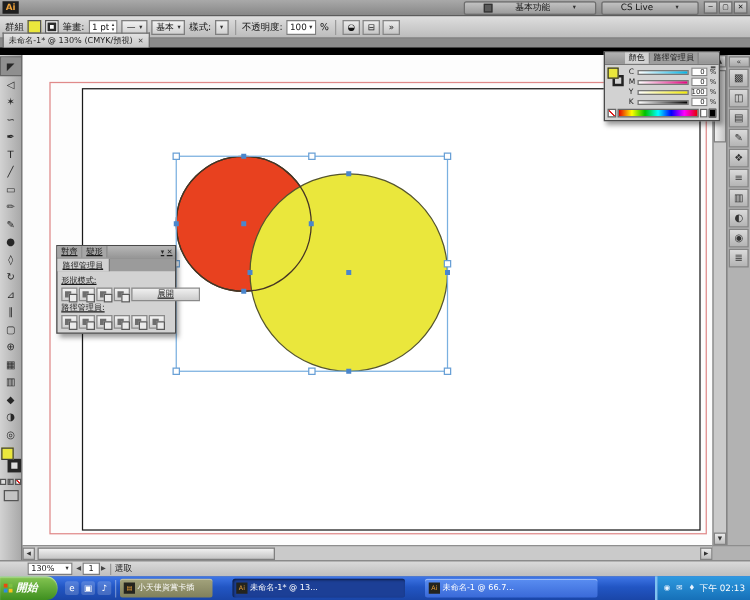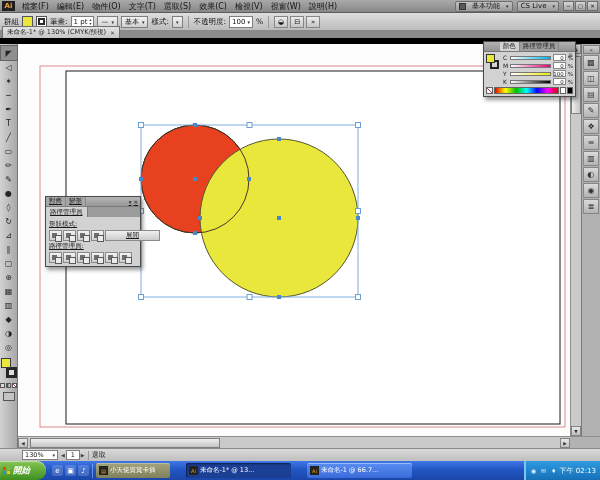--- a/index.html
+++ b/index.html
@@ -6,21 +6,21 @@
   html,body{background:#555;}
   body{font-family:"DejaVu Sans","Liberation Sans",sans-serif;}
   .stage{position:relative;width:600px;height:480px;background:#6f6f6f;overflow:hidden;color:#141414;}
 
   
   .menubar{position:absolute;left:0;top:0;width:600px;height:13px;background:linear-gradient(#a9a9a9,#878787);border-bottom:1px solid #5c5c5c;display:flex;align-items:center;font-size:8px;padding:0 2px;}
   .ai-logo{width:13px;height:10px;background:#1f1f1f;color:#f0a43c;font-size:7px;font-weight:bold;display:flex;align-items:center;justify-content:center;margin-right:3px;}
   .menus{display:flex;height:100%;align-items:center;}
   .menu-item{padding:0 4px;height:100%;display:flex;align-items:center;white-space:nowrap;cursor:default;}
   .mb-right{margin-left:auto;display:flex;align-items:center;gap:4px;}
-  .mb-btn{display:flex;align-items:center;gap:6px;padding:0 3px;height:11px;background:linear-gradient(#c2c2c2,#9b9b9b);border:1px solid #6e6e6e;border-radius:2px;font-size:7px;white-space:nowrap;}
+  .mb-btn{display:flex;align-items:center;gap:18px;padding:0 15px;height:11px;background:linear-gradient(#c2c2c2,#9b9b9b);border:1px solid #6e6e6e;border-radius:2px;font-size:7px;white-space:nowrap;}
   .ws-icon{width:7px;height:7px;background:#5a5a5a;border:1px solid #333;}
   .dd{font-size:5px;color:#2e2e2e;}
   .win-btns{display:flex;gap:1px;}
   .win-btn{width:11px;height:10px;background:linear-gradient(#d6d6d6,#a6a6a6);border:1px solid #6e6e6e;font-size:5.5px;line-height:8px;text-align:center;}
 
   
   .controlbar{position:absolute;left:0;top:13px;width:600px;height:18px;background:linear-gradient(#dedede,#bcbcbc);border-bottom:1px solid #8a8a8a;display:flex;align-items:center;gap:3px;padding:0 4px;font-size:7.5px;}
   .cb-label{white-space:nowrap;}
   .cb-swatch{width:11px;height:11px;border:1px solid #555;}
   .cb-swatch.stroke{position:relative;background:#fff;}
@@ -122,48 +122,36 @@
   .sb-sep{width:1px;height:9px;background:#999;}
 
   
   .taskbar{position:absolute;left:0;top:461px;width:600px;height:19px;background:linear-gradient(#3f77e8,#2256c4 45%,#1a46a8);display:flex;align-items:center;gap:3px;}
   .start-btn{width:46px;height:19px;background:linear-gradient(#86c653,#3e8f1f);border-radius:0 9px 9px 0;display:flex;align-items:center;gap:2px;padding-left:3px;color:#fff;font-weight:bold;font-size:8.5px;font-style:italic;box-shadow:inset 0 1px 1px rgba(255,255,255,.5);}
   .start-flag{width:8px;height:8px;display:grid;grid-template-columns:3px 3px;grid-template-rows:3px 3px;gap:1px;}
   .start-flag span:nth-child(1){background:#e84b0f;} .start-flag span:nth-child(2){background:#7cc043;}
   .start-flag span:nth-child(3){background:#2f8ce0;} .start-flag span:nth-child(4){background:#f7c21a;}
   .ql{display:flex;gap:2px;align-items:center;padding:0 3px;border-right:1px solid rgba(255,255,255,.35);height:14px;}
   .ql-icon{width:11px;height:11px;background:rgba(255,255,255,.18);border-radius:2px;color:#fff;font-size:7px;display:flex;align-items:center;justify-content:center;}
-  .task{height:15px;display:flex;align-items:center;gap:2px;padding:0 3px;border-radius:2px;color:#fff;font-size:6.5px;white-space:nowrap;overflow:hidden;width:105px;}
+  .task{height:15px;display:flex;align-items:center;gap:2px;padding:0 3px;border-radius:2px;color:#fff;font-size:6.5px;white-space:nowrap;overflow:hidden;width:138px;}
   .task[data-state=""]{background:linear-gradient(#5a8ef2,#3a6ad8);box-shadow:inset 0 1px 0 rgba(255,255,255,.4);}
   .task[data-state="active"]{background:#1c3f96;box-shadow:inset 1px 1px 2px rgba(0,0,0,.55);}
   .task[data-state="olive"]{background:linear-gradient(#a3a37c,#80805c);width:74px;box-shadow:inset 0 1px 0 rgba(255,255,255,.3);}
   .task-icon{min-width:9px;height:9px;background:#24241e;color:#f0a43c;font-size:5px;display:flex;align-items:center;justify-content:center;}
   .tray{margin-left:auto;height:19px;background:linear-gradient(#2e9ae0,#1670b8);border-left:2px solid #7fc3f0;display:flex;align-items:center;gap:2px;padding:0 4px;color:#fff;}
   .tray-icon{width:8px;height:8px;font-size:6px;display:flex;align-items:center;justify-content:center;color:#eaf4ff;}
   .tray-time{font-size:7px;white-space:nowrap;}
 </style>
 </head>
 <body>
 
 <div class="stage">
 
   <div class="menubar">
     <div class="ai-logo">Ai</div>
-    <div class="menus">
-
-    <div class="menu-item">檔案(F)</div>
-        <div class="menu-item">編輯(E)</div>
-        <div class="menu-item">物件(O)</div>
-        <div class="menu-item">文字(T)</div>
-        <div class="menu-item">選取(S)</div>
-        <div class="menu-item">效果(C)</div>
-        <div class="menu-item">檢視(V)</div>
-        <div class="menu-item">視窗(W)</div>
-        <div class="menu-item">說明(H)</div>
-      </div>
     <div class="mb-right">
       <div class="mb-btn">
         <span class="ws-icon"></span>
         <span>基本功能</span>
         <span class="dd">▾</span>
       </div>
       <div class="mb-btn">
         <span>CS Live</span>
         <span class="dd">▾</span>
       </div>

